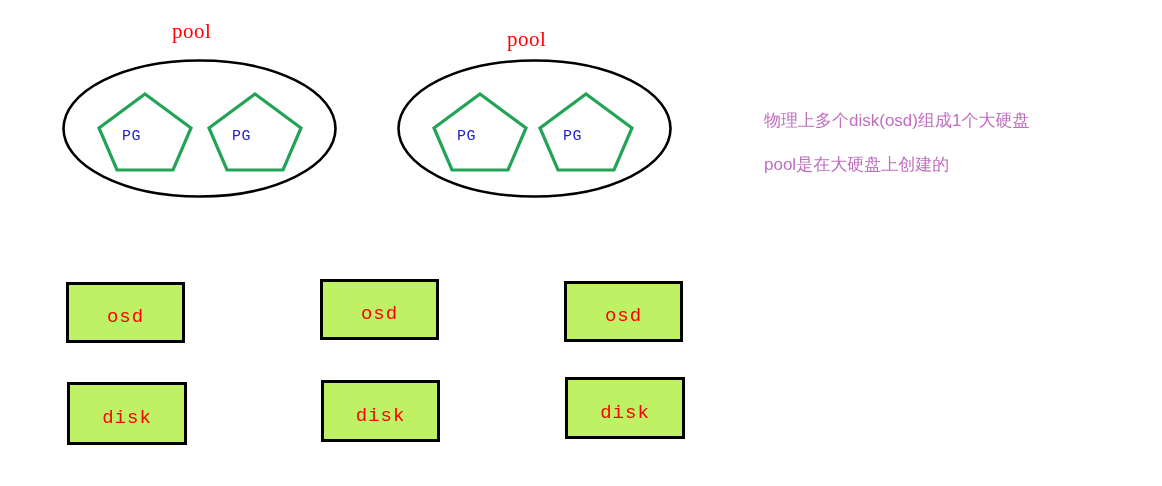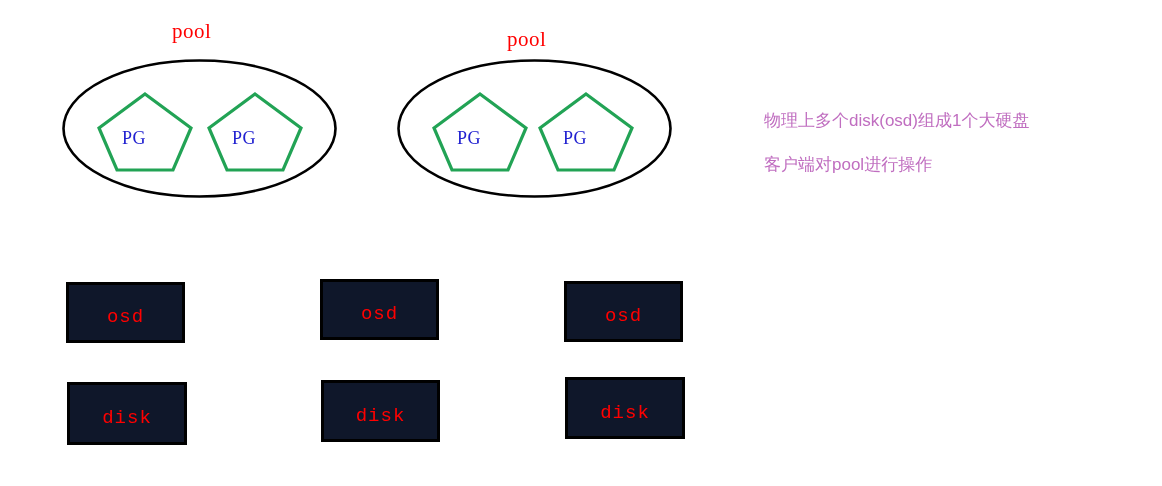--- a/index.html
+++ b/index.html
@@ -32,33 +32,33 @@
     color: #ff0000;
     white-space: nowrap;
     letter-spacing: 0.5px;
   }
   .ellipse-svg {
     position: absolute;
     overflow: visible;
   }
   .pg-label {
     position: absolute;
-    font-family: Liberation Serif, serif;
-    font-size: 18px;
+    font-family: Liberation Mono, monospace;
+    font-size: 15px;
     color: #2020d0;
     white-space: nowrap;
     letter-spacing: 0.5px;
   }
 
   
   .node-box {
     position: absolute;
     box-sizing: border-box;
     border: 3px solid #000000;
-    background: #0f172a;
+    background: #bef264;
   }
   .node-box-label {
     position: absolute;
     left: 0;
     width: 100%;
     text-align: center;
     font-family: "Liberation Mono", monospace;
     font-size: 19px;
     color: #ff0000;
     white-space: nowrap;
@@ -143,16 +143,16 @@
   <div class="node-box" style="left:321px; top:380px; width:119px; height:62px;">
     <div class="node-box-label" style="top:22px;">disk</div>
   </div>
 
   <div class="node-box" style="left:565px; top:377px; width:120px; height:62px;">
     <div class="node-box-label" style="top:22px;">disk</div>
   </div>
 
   <div id="annotations">
     <div class="annotation-line">物理上多个disk(osd)组成1个大硬盘</div>
-    <div class="annotation-line">客户端对pool进行操作</div>
+    <div class="annotation-line">pool是在大硬盘上创建的</div>
   </div>
 
 </div>
 
 </body></html>

